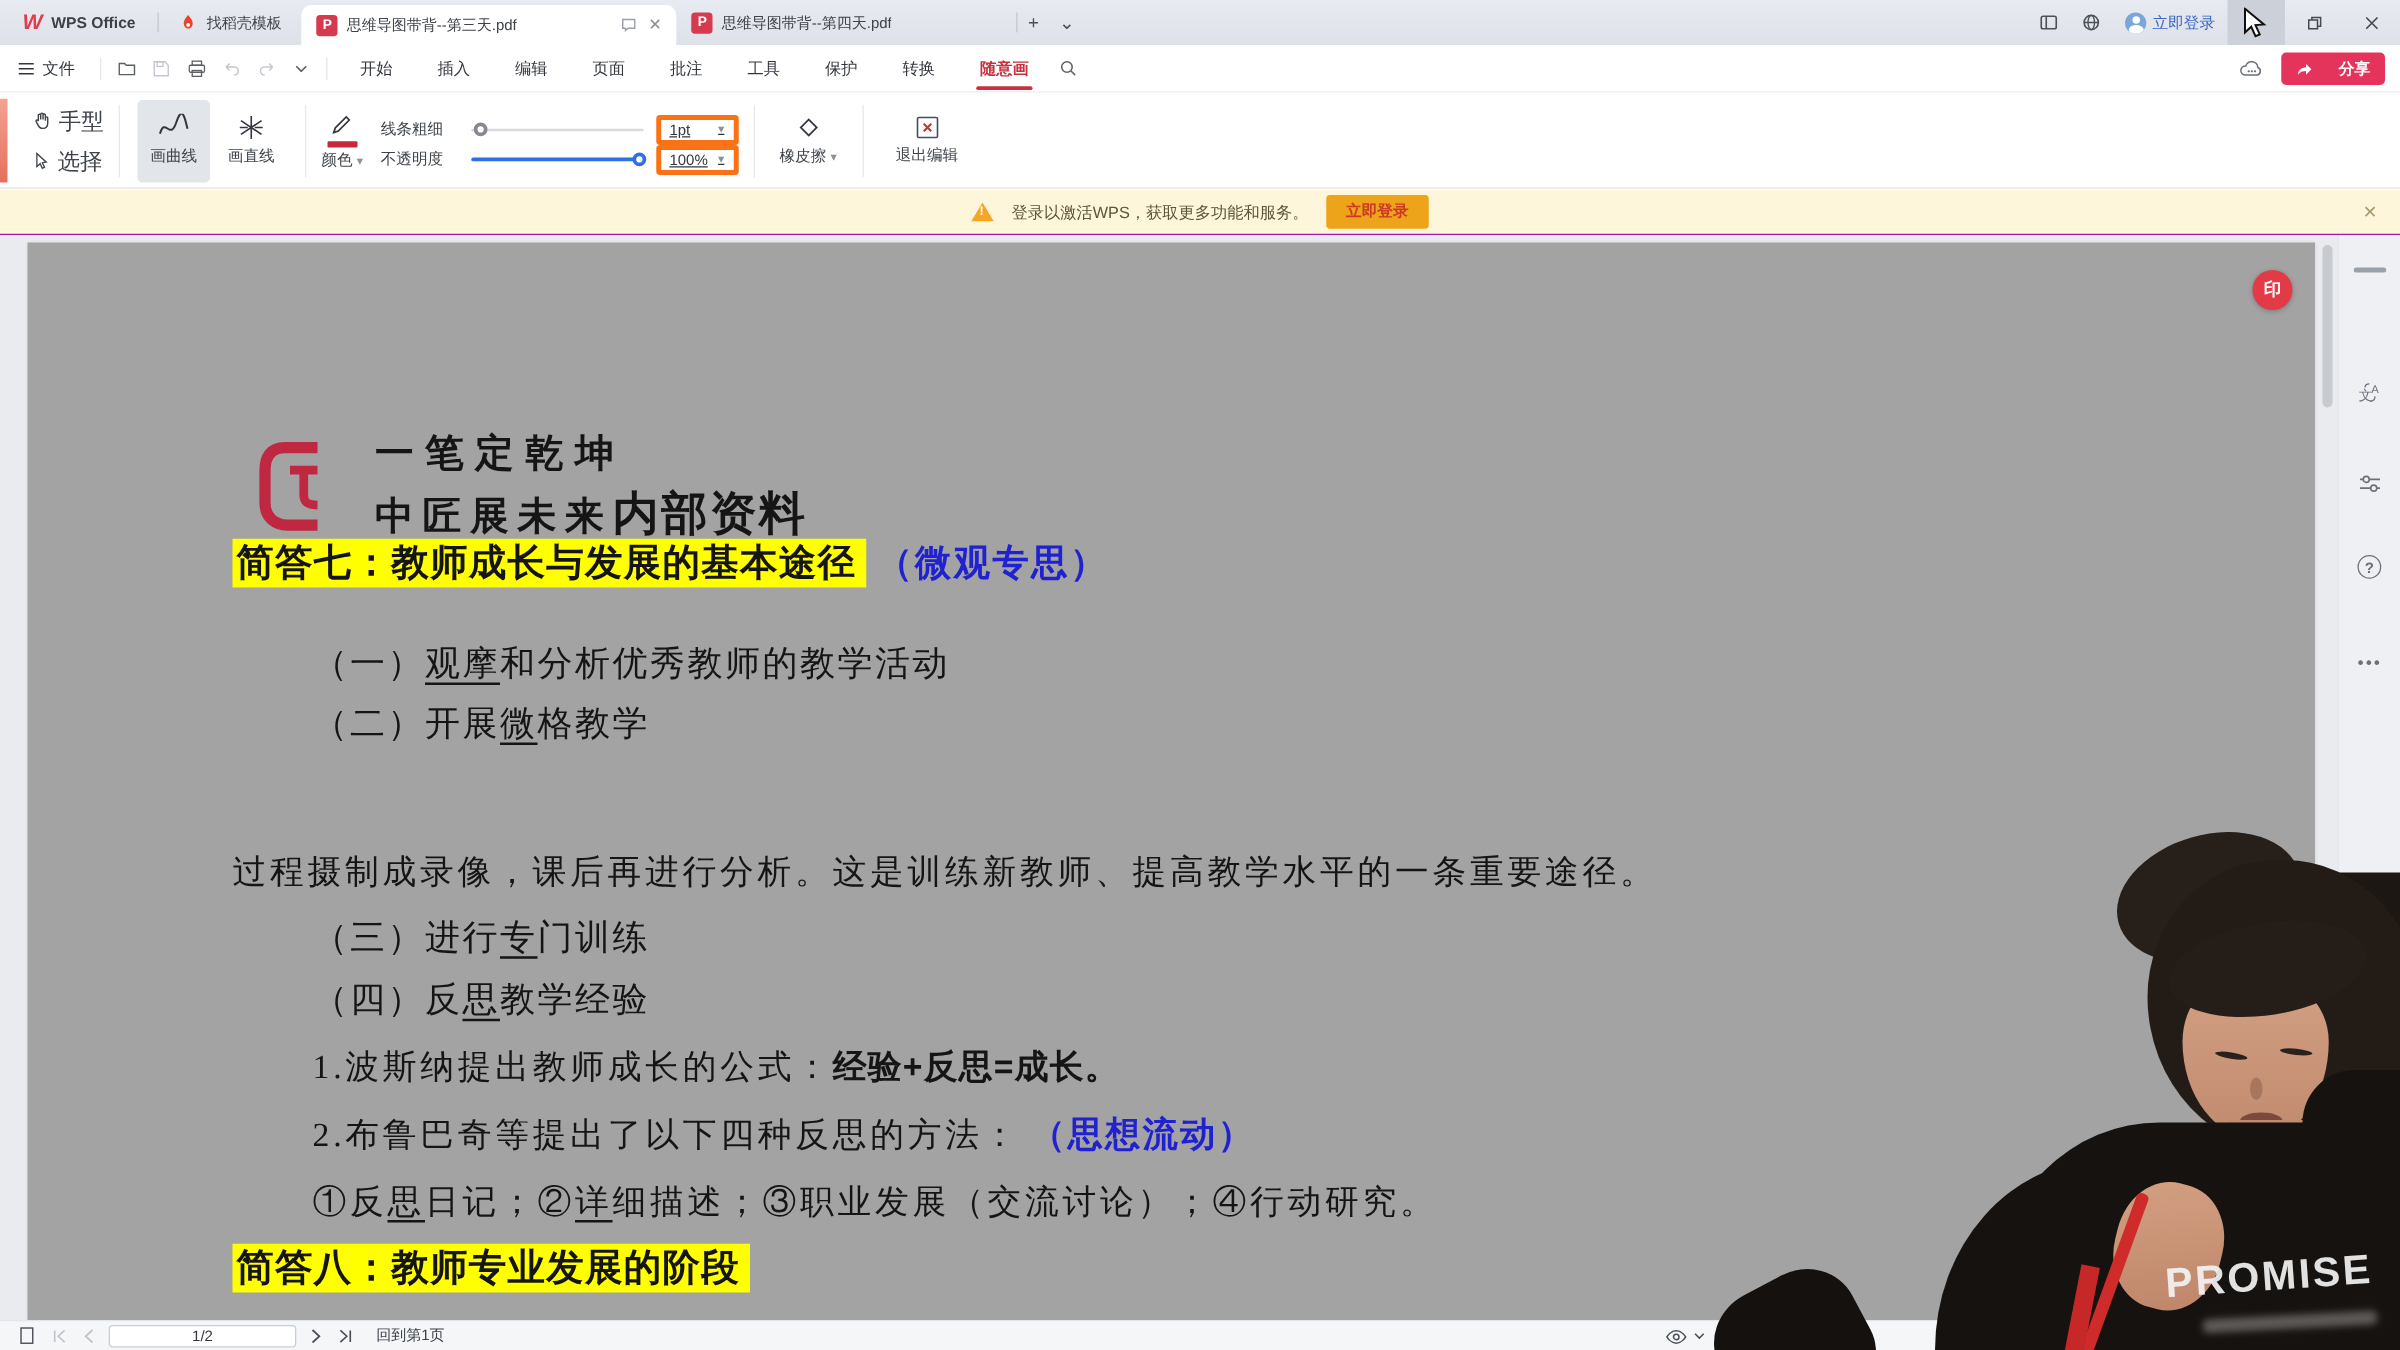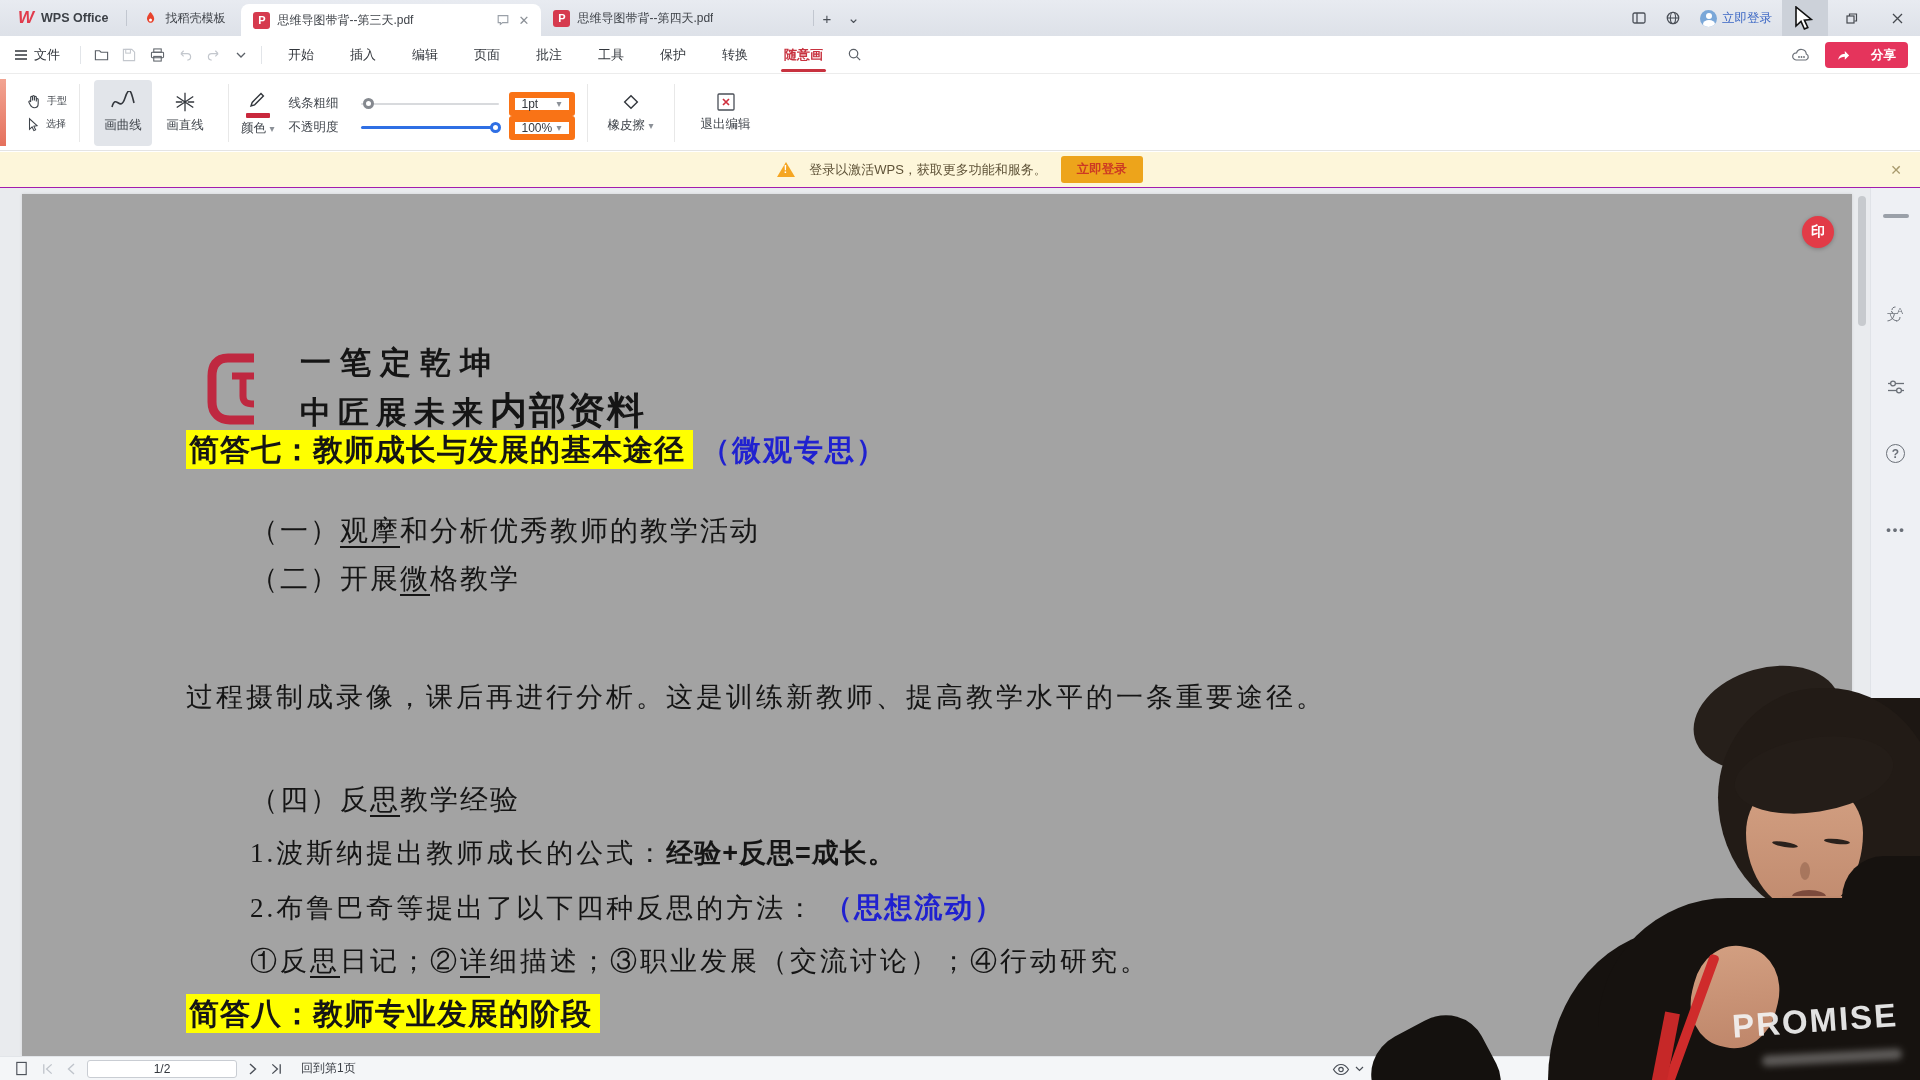--- a/index.html
+++ b/index.html
@@ -50,39 +50,39 @@
   .cloud-more { color:#6b7078; }
   .share-btn { display:flex; align-items:center; gap:21px; background:#e5345c; color:#fff; font-size:12.5px;
     height:26px; padding:0 12px; border-radius:4px; font-weight:700; }
 
   
   .toolbar { position:absolute; top:75px; left:0; right:0; height:76px; background:#fff;
     border-bottom:1px solid #e4e4e4; display:flex; align-items:center; padding-left:26px; }
   .toolbar::before { content:""; position:absolute; left:0; top:4px; bottom:4px; width:6px;
     background:linear-gradient(#f2a492,#e5705c); }
   .tb-col2 { display:flex; flex-direction:column; gap:8px; }
-  .tb-small { display:flex; align-items:center; gap:6px; font-size:10px; color:#3f444b; }
+  .tb-small { display:flex; align-items:center; gap:6px; font-size:18px; color:#3f444b; }
   .tb-big { width:58px; height:66px; border-radius:4px; display:flex; flex-direction:column; align-items:center;
     justify-content:center; gap:4px; font-size:12.5px; color:#3f444b; margin:0 2px; }
   .tb-big.selected { background:#e2e5ea; }
   .tb-vdiv { width:1px; height:58px; background:#e8e8e8; margin:0 12px; }
   .paint { display:flex; align-items:flex-start; gap:14px; }
   .color-btn { display:flex; flex-direction:column; align-items:center; gap:2px; font-size:12.5px; color:#3f444b; padding-top:4px; }
   .color-bar { width:24px; height:5px; background:#c9283c; border-radius:1px; margin-top:1px; }
   .mid-rows { display:flex; flex-direction:column; padding-top:6px; }
   .mid-row { display:flex; align-items:center; gap:10px; font-size:12.5px; color:#3f444b; }
   .mid-row .lbl { width:62px; }
   .slider { position:relative; width:138px; height:14px; }
   .slider .track { position:absolute; top:6px; left:0; right:0; height:2px; background:#d8dadd; border-radius:2px; }
   .slider .track.blue { background:#2f6fe4; height:3px; top:5.5px; }
   .knob { position:absolute; top:1.5px; width:11px; height:11px; border-radius:50%; background:#fff;
     border:3px solid #85898f; }
   .knob.blue { border-color:#2f6fe4; }
-  .select-box { width:66px; height:24px; border:6px solid #f97316; border-radius:3px; display:flex; align-items:center;
-    justify-content:space-between; padding:0 7px; font-size:12px; color:#33373d; background:#fff; }
+  .select-box { width:66px; height:24px; border:4px solid #f97316; border-radius:3px; display:flex; align-items:center;
+    justify-content:space-between; padding:0 7px; font-size:12px; color:#33373d; background:#fff;text-decoration:underline; }
   .select-box .chev { color:#8b9097; font-size:10px; }
   .drop-chev { color:#8b9097; font-size:10px; }
 
   
   .notifbar { position:absolute; top:152px; left:0; right:0; height:36px; background:#fdf6da;
     border-bottom:1px solid #a21caf; display:flex; align-items:center; justify-content:center; gap:14px; }
   .warn-tri { width:0; height:0; border-left:9px solid transparent; border-right:9px solid transparent;
     border-bottom:15px solid #f5a623; position:relative; }
   .warn-tri::after { content:"!"; position:absolute; left:-2.5px; top:2px; color:#fff; font-size:10px; font-weight:800; }
   .notif-msg { font-size:13px; color:#5f5338; }
@@ -411,20 +411,23 @@
 
       <div class="abs body-line" style="left:228px; top:366px">
         <span>（二）开展</span><span class="u">微</span><span>格教学</span>
       </div>
       <div class="abs body-line" style="left:228px; top:318px">
         <span>（一）</span><span class="u">观摩</span><span>和分析优秀教师的教学活动</span>
       </div>
 
       <div class="abs para-line" style="left:164px; top:485px">过程摄制成录像，课后再进行分析。这是训练新教师、提高教学水平的一条重要途径。</div>
 
+      <div class="abs body-line" style="left:228px; top:537px">
+        <span>（三）进行</span><span class="u">专</span><span>门训练</span>
+      </div>
       <div class="abs body-line" style="left:228px; top:587px">
         <span>（四）反</span><span class="u">思</span><span>教学经验</span>
       </div>
 
       <div class="abs para-line" style="left:228px; top:641px">
         <span>1.波斯纳提出教师成长的公式：</span><span class="bold-sans">经验+反思=成长。</span>
       </div>
       <div class="abs para-line" style="left:228px; top:695px">
         <span>2.布鲁巴奇等提出了以下四种反思的方法：</span><span class="note-blue" style="font-size:28px">（思想流动）</span>
       </div>

